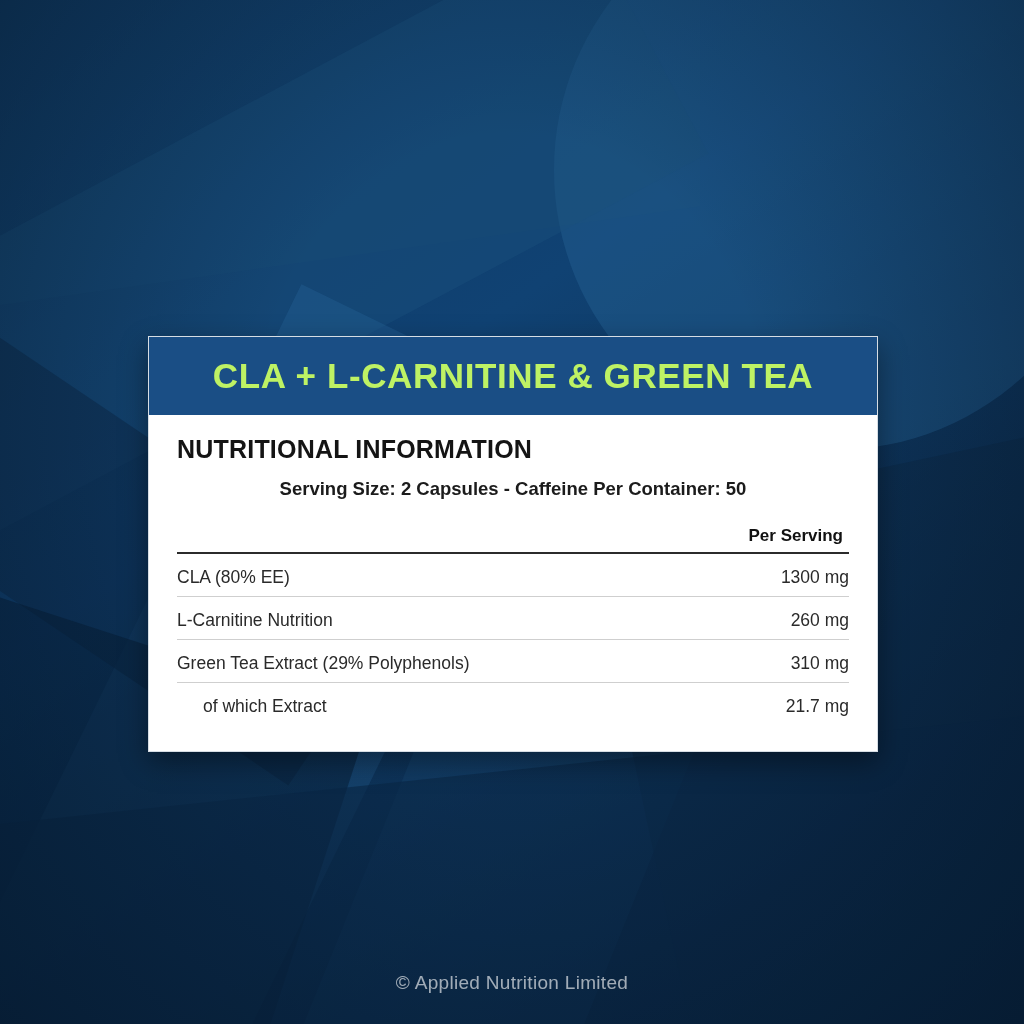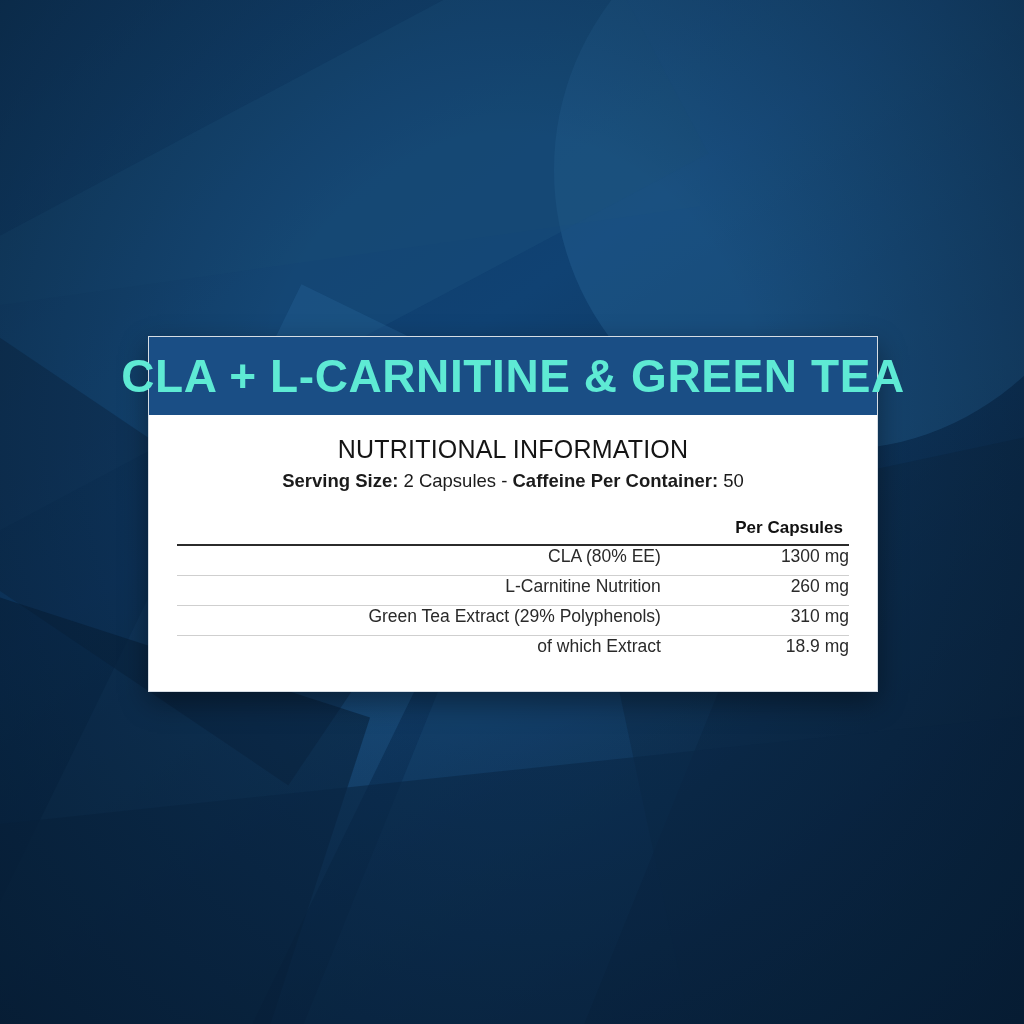--- a/index.html
+++ b/index.html
@@ -124,69 +124,68 @@
     border: 1px solid #d6dde4;
   }
   .panel-header {
     background: #1a4e85;
     height: 78px;
     display: flex;
     align-items: center;
     justify-content: center;
   }
   .panel-title {
-    color: #5eead4;
-    font-size: 46px;
+    color: #bef264;
+    font-size: 35px;
     font-weight: bold;
     letter-spacing: 0.6px;
     text-align: center;
     white-space: nowrap;
   }
   .panel-body {
     padding: 20px 28px 26px 28px;
     background: #ffffff;
   }
   .section-title {
-    text-align: center;
+    text-align: left;
     font-size: 25px;
-    font-weight: normal;
+    font-weight: bold;
     color: #141414;
     letter-spacing: 0.2px;
-    margin-bottom: 6px;
+    margin-bottom: 14px;
   }
   .serving-line {
     text-align: center;
     font-size: 18.5px;
     color: #1b1b1b;
     margin-bottom: 26px;
   }
   .serving-line .lbl { font-weight: bold; }
-  .serving-line .val { font-weight: normal; text-align: right; }
+  .serving-line .val { font-weight: bold; text-align: right; }
 
   table.nutri {
     width: 100%;
     border-collapse: collapse;
     font-size: 17.5px;
     color: #2a2a2a;
   }
   table.nutri th {
     text-align: right;
     font-weight: bold;
     font-size: 17px;
     color: #111;
     padding: 0 6px 6px 0;
     border-bottom: 2px solid #2b2b2b;
   }
   table.nutri th.blank {
     border-bottom: 2px solid #2b2b2b;
   }
   table.nutri td {
-    padding: 0 0 8px 0;
+    padding: 13px 0 8px 0;
     border-bottom: 1px solid #cfcfcf;
-    text-align: right;
   }
   table.nutri tr:last-child td {
     border-bottom: none;
   }
   td.name { text-align: left; padding-left: 2px; }
   td.val  { text-align: right; padding-right: 44px; white-space: nowrap; }
   td.name.indent { padding-left: 26px; }
 
   .footer {
     position: absolute;
@@ -230,40 +229,41 @@
         <span class="val">2 Capsules</span>
         <span class="val">-</span>
         <span class="lbl">Caffeine Per Container:</span>
         <span class="val">50</span>
       </div>
 
       <table class="nutri">
         <thead>
           <tr>
             <th class="blank"></th>
-            <th>Per Capsules</th>
+            <th>Per Serving</th>
           </tr>
         </thead>
         <tbody>
           <tr>
             <td class="name">CLA (80% EE)</td>
             <td class="val">1300 mg</td>
           </tr>
           <tr>
             <td class="name">L-Carnitine Nutrition</td>
             <td class="val">260 mg</td>
           </tr>
           <tr>
             <td class="name">Green Tea Extract (29% Polyphenols)</td>
             <td class="val">310 mg</td>
           </tr>
           <tr>
             <td class="name indent">of which Extract</td>
-            <td class="val">18.9 mg</td>
+            <td class="val">21.7 mg</td>
           </tr>
         </tbody>
       </table>
 
     </div>
   </div>
 
+  <div class="footer">© Applied Nutrition Limited</div>
 
 </div>
 
 </body></html>

